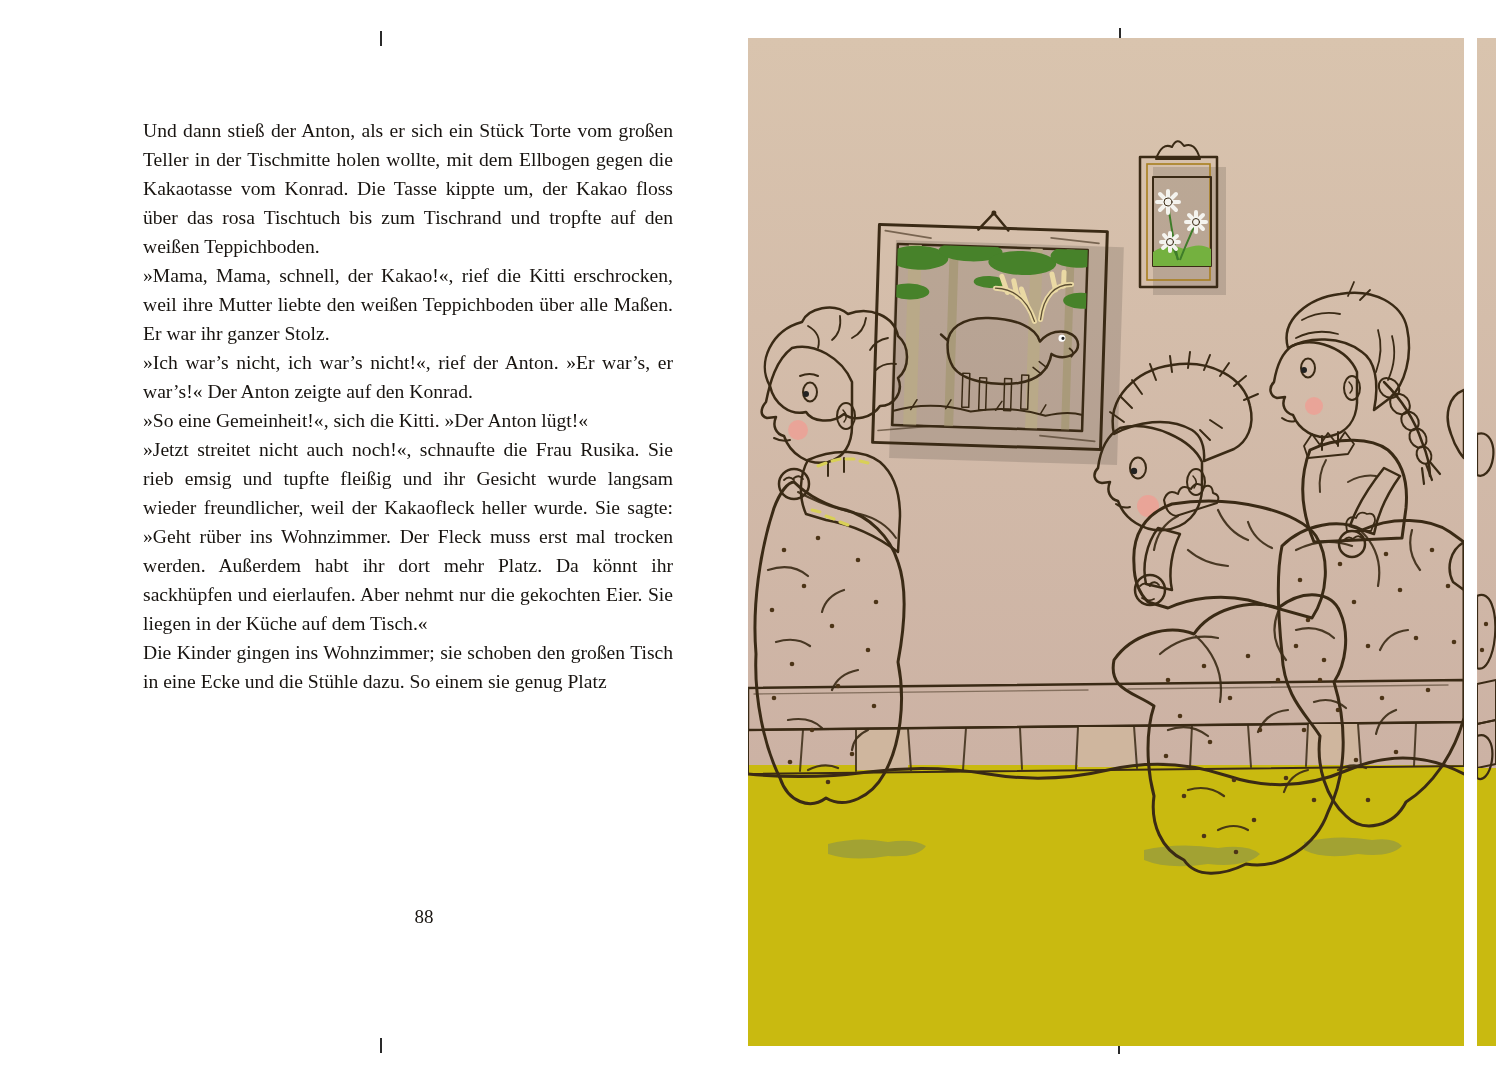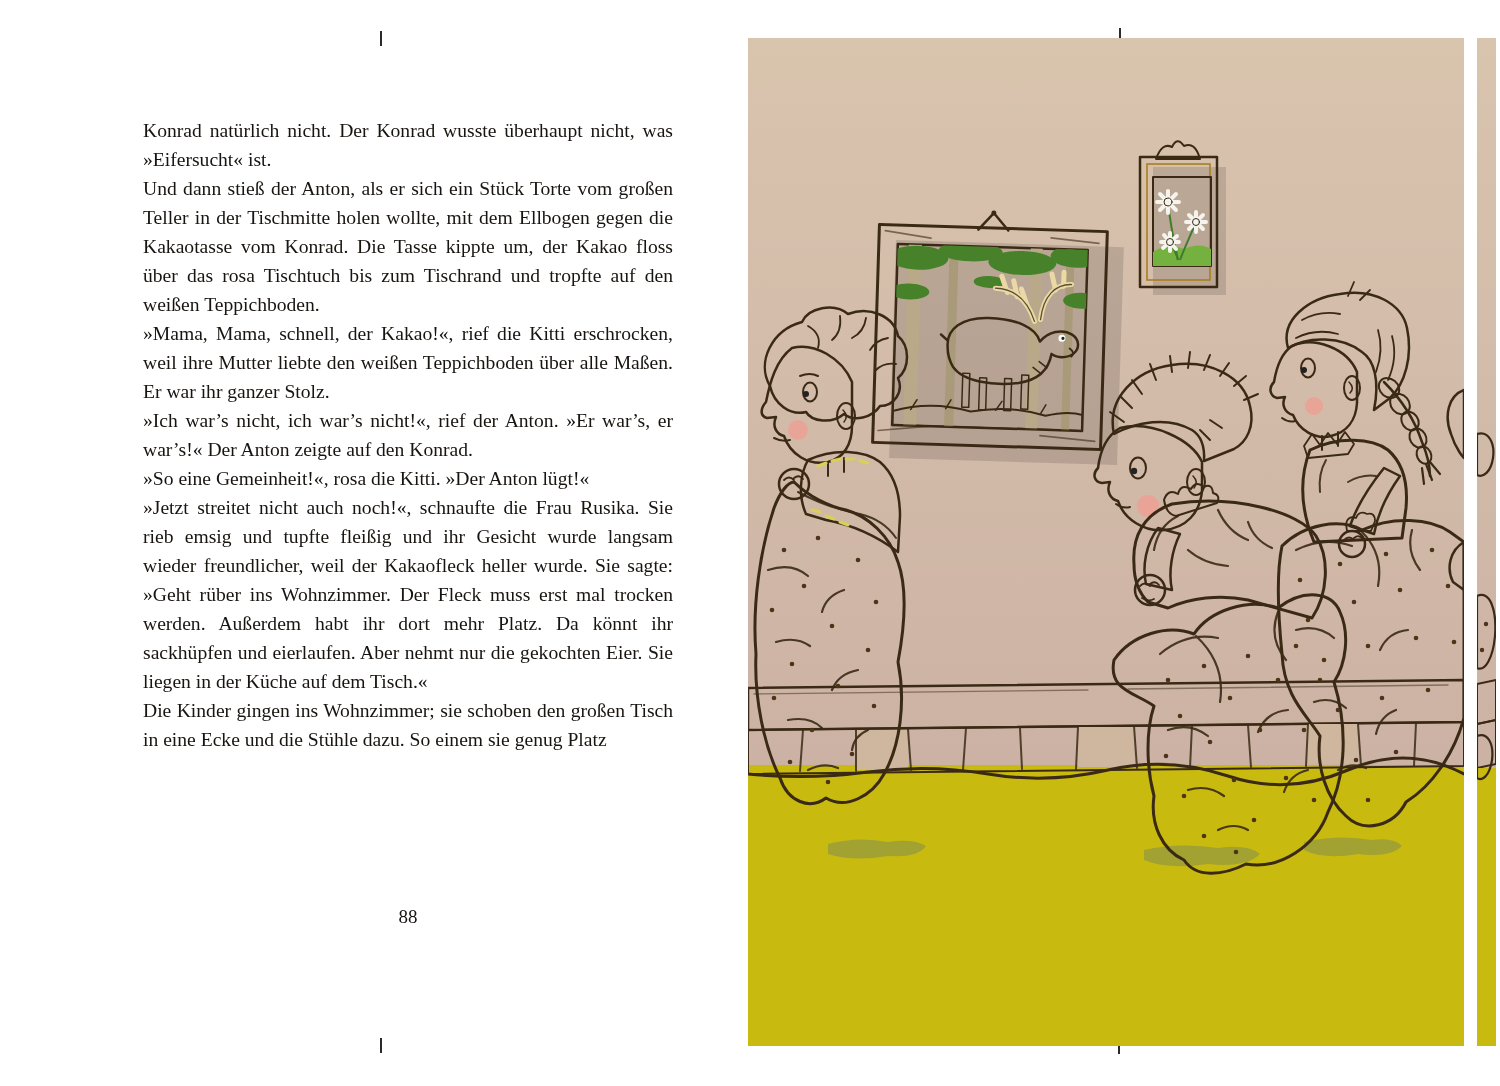--- a/index.html
+++ b/index.html
@@ -2,44 +2,43 @@
 <html style="--wall_top: #d9c4ae; --wall_bottom: #c7aba0; --floor: #c9ba10; --floor_shadow: #a2a233; --baseboard_white: #f0ece1; --cobble: #c3a98c; --cobble_alt: #cfb69e; --outline: #3a2a15; --sack: #dcbd7c; --sack_dot: #4c3417; --skin: #f6c87c; --cheek: #ef9f94; --hair_blond: #ecbc4a; --hair_red: #c54e1d; --hair_yellow: #eac72f; --shirt_green: #63b175; --shirt_accent: #d9d057; --sweater_blue: #6e98c9; --dress_pink: #d0718a; --frame_brown: #96703c; --painting_green: #90bf52; --painting_green_dark: #47822a; --trunk: #b9a988; --deer: #c47a36; --antler: #ead9a4; --grass_yellow: #d9c31e; --frame_gold: #eac438; --sky_blue: #aac9dc; --ground_green: #74b13f; --flower_white: #f4f3ee; --flower_center: #d9a823;"><head>
 <meta charset="utf-8">
 <style>
   html,body{margin:0;padding:0;background:#ffffff;}
   #page{position:relative;width:1500px;height:1086px;background:#ffffff;overflow:hidden;
         font-family:"Liberation Serif","DejaVu Serif",serif;}
   
   #text-col{position:absolute;left:143px;top:116px;width:530px;color:#181410;
             font-size:19.6px;line-height:29px;text-align:justify;}
   #text-col p{margin:0;padding:0;}
-  #folio{position:absolute;left:143px;top:906px;width:530px;text-align:center;
+  #folio{position:absolute;left:159px;top:906px;width:530px;text-align:center;
          color:#181410;font-size:19px;}
   
   .crop{position:absolute;width:2px;height:15px;background:#2a2a2a;}
   
   #illu{position:absolute;left:748px;top:30px;width:752px;height:1026px;}
   .oln{stroke:var(--outline,#3a2a15);fill:none;stroke-linecap:round;stroke-linejoin:round;}
 </style>
 </head>
 <body>
 
 <div id="page">
 
   <div class="crop" style="left:380px;top:31px;"></div>
   <div class="crop" style="left:380px;top:1038px;"></div>
   <div class="crop" style="left:1119px;top:28px;"></div>
   <div class="crop" style="left:1118px;top:1039px;"></div>
 
   <div id="text-col">
-    <p>Konrad natürlich nicht. Der Konrad wusste überhaupt nicht, was »Eifersucht« ist.</p>
     <p>Und dann stieß der Anton, als er sich ein Stück Torte vom großen Teller in der Tischmitte holen wollte, mit dem Ellbogen gegen die Kakaotasse vom Konrad. Die Tasse kippte um, der Kakao floss über das rosa Tischtuch bis zum Tischrand und tropfte auf den weißen Teppichboden.</p>
     <p>»Mama, Mama, schnell, der Kakao!«, rief die Kitti erschrocken, weil ihre Mutter liebte den weißen Teppichboden über alle Maßen. Er war ihr ganzer Stolz.</p>
     <p>»Ich war’s nicht, ich war’s nicht!«, rief der Anton. »Er war’s, er war’s!« Der Anton zeigte auf den Konrad.</p>
-    <p>»So eine Gemeinheit!«, rosa die Kitti. »Der Anton lügt!«</p>
+    <p>»So eine Gemeinheit!«, sich die Kitti. »Der Anton lügt!«</p>
     <p>»Jetzt streitet nicht auch noch!«, schnaufte die Frau Rusika. Sie rieb emsig und tupfte fleißig und ihr Gesicht wurde langsam wieder freundlicher, weil der Kakaofleck heller wurde. Sie sagte: »Geht rüber ins Wohnzimmer. Der Fleck muss erst mal trocken werden. Außerdem habt ihr dort mehr Platz. Da könnt ihr sackhüpfen und eierlaufen. Aber nehmt nur die gekochten Eier. Sie liegen in der Küche auf dem Tisch.«</p>
     <p>Die Kinder gingen ins Wohnzimmer; sie schoben den großen Tisch in eine Ecke und die Stühle dazu. So einem sie genug Platz</p>
   </div>
   <div id="folio">88</div>
 
   <svg id="illu" viewBox="0 0 752 1026" xmlns="http://www.w3.org/2000/svg">
     <defs>
       <linearGradient id="wallg" x1="0" y1="0" x2="0" y2="1">
         <stop offset="0" stop-color="var(--wall_top,#d9c4ae)"></stop>
         <stop offset="1" stop-color="var(--wall_bottom,#c7aba0)"></stop>

